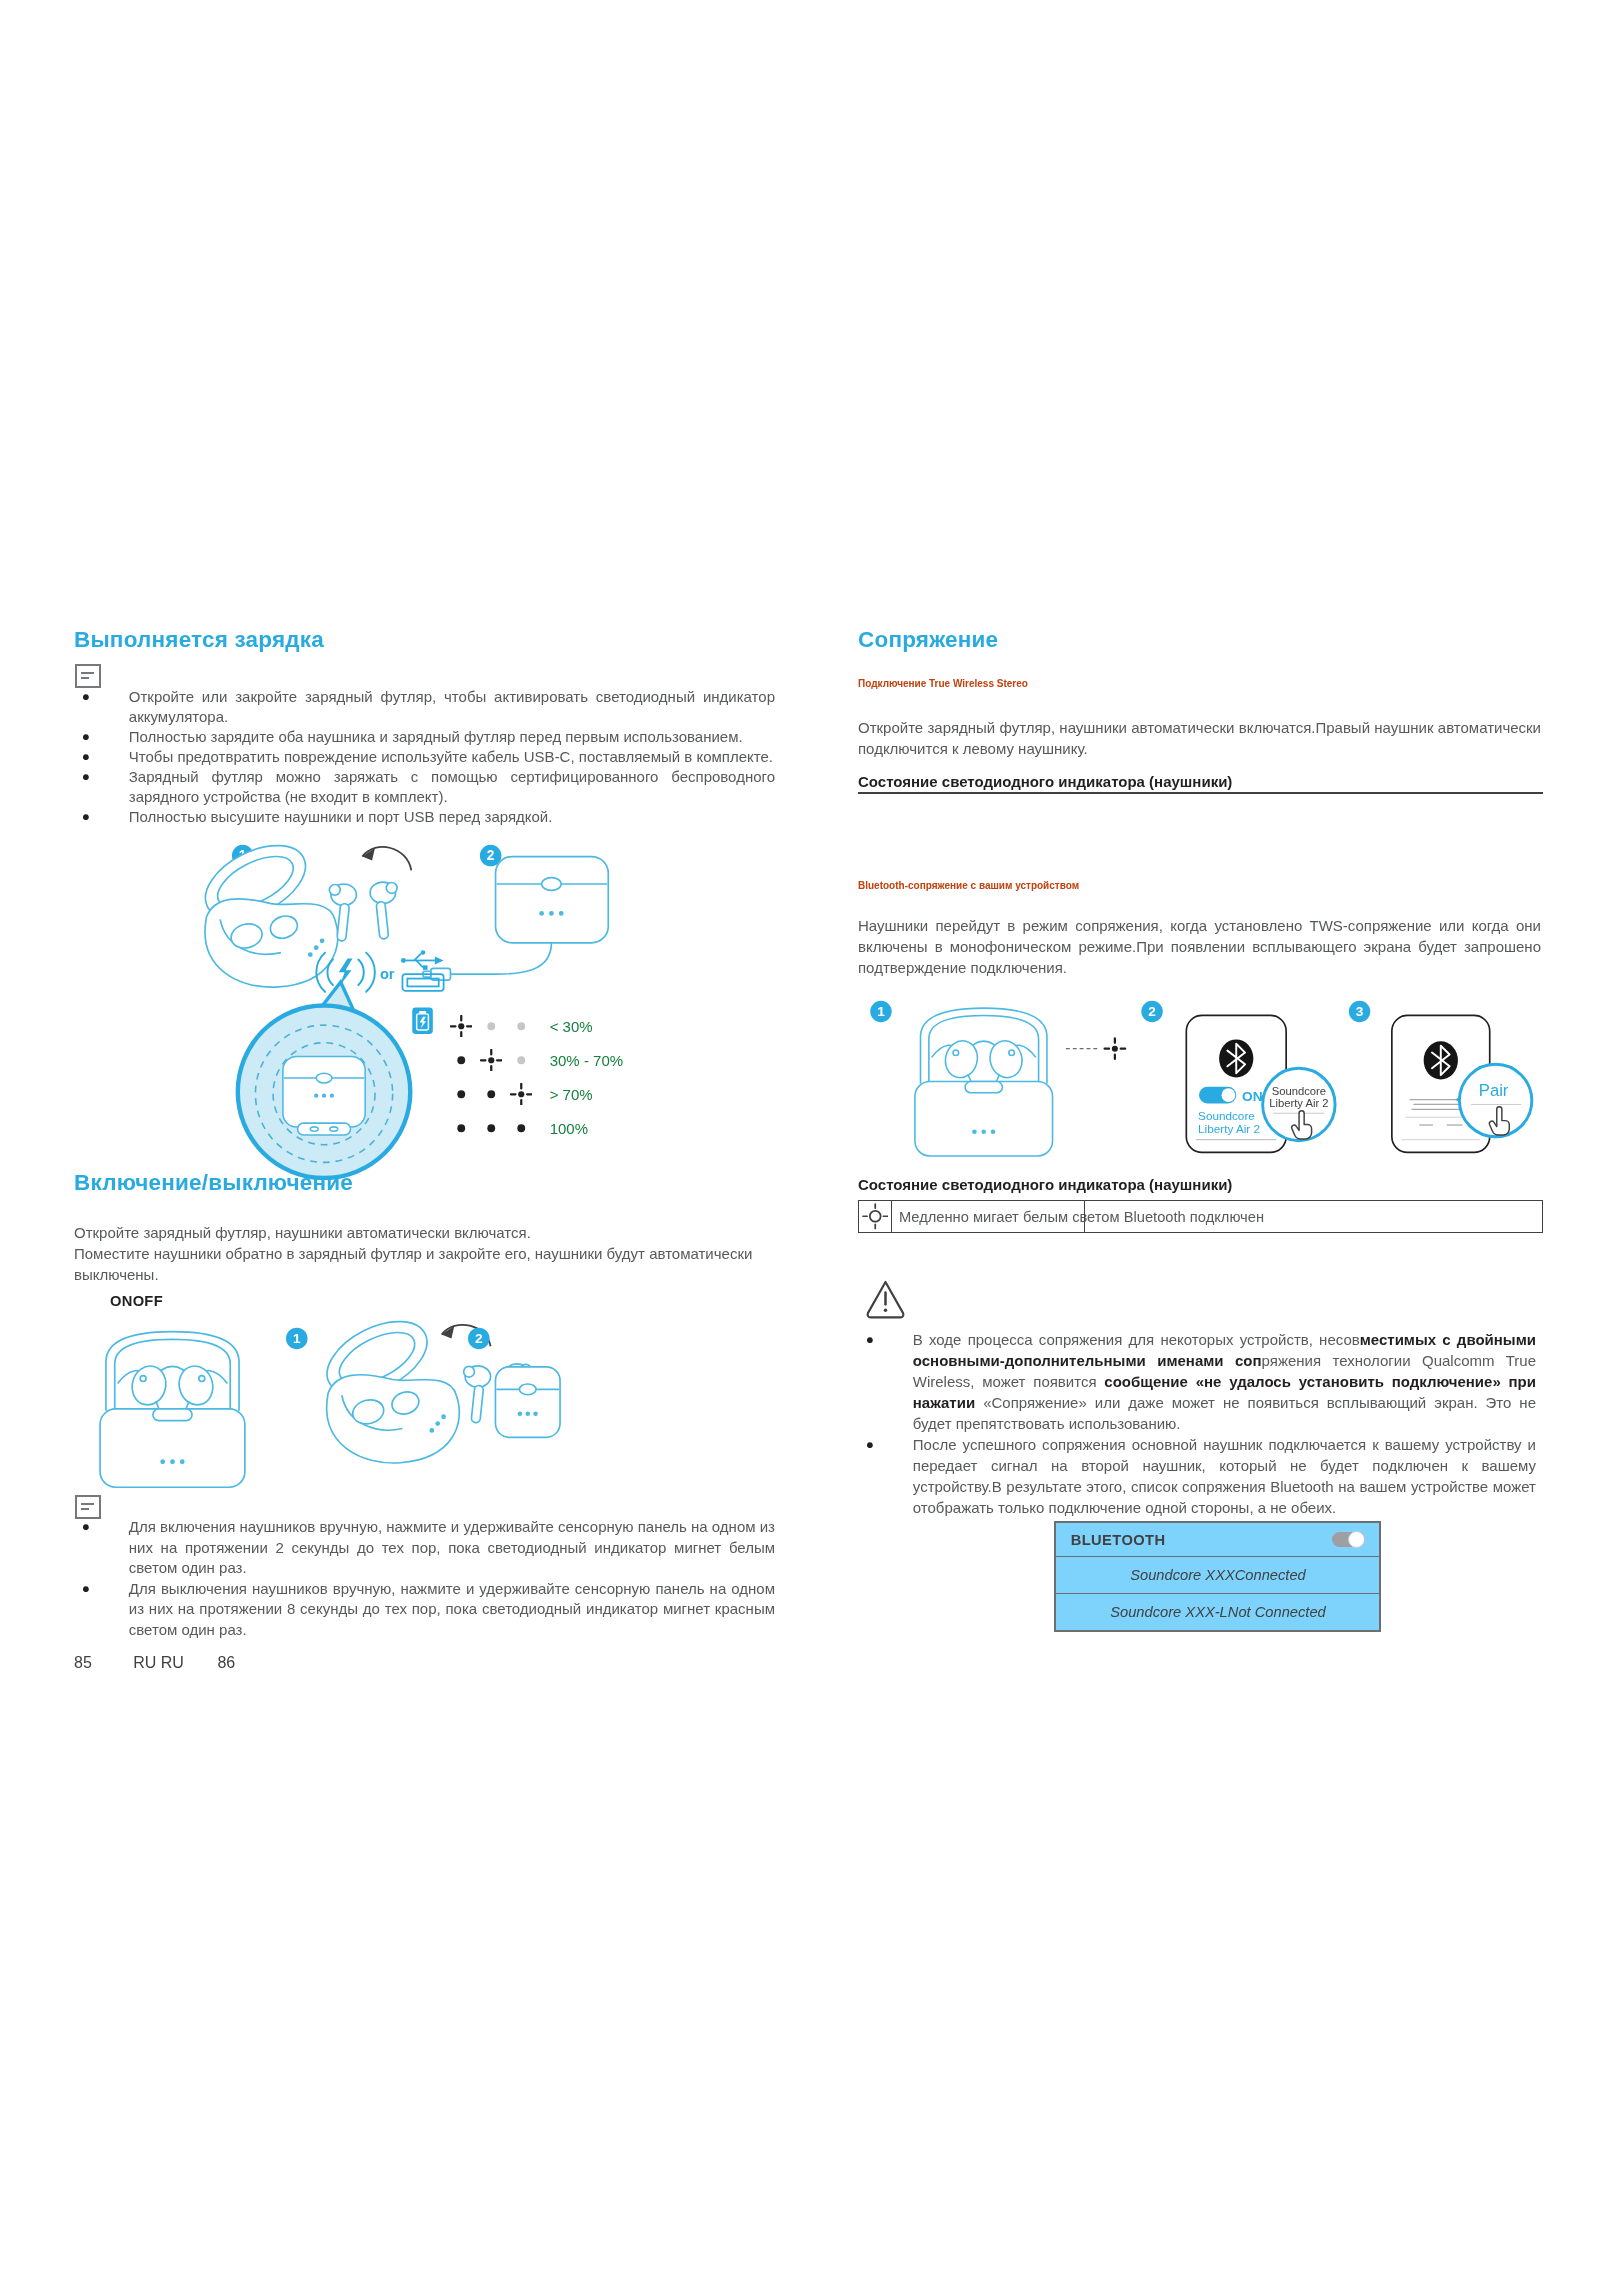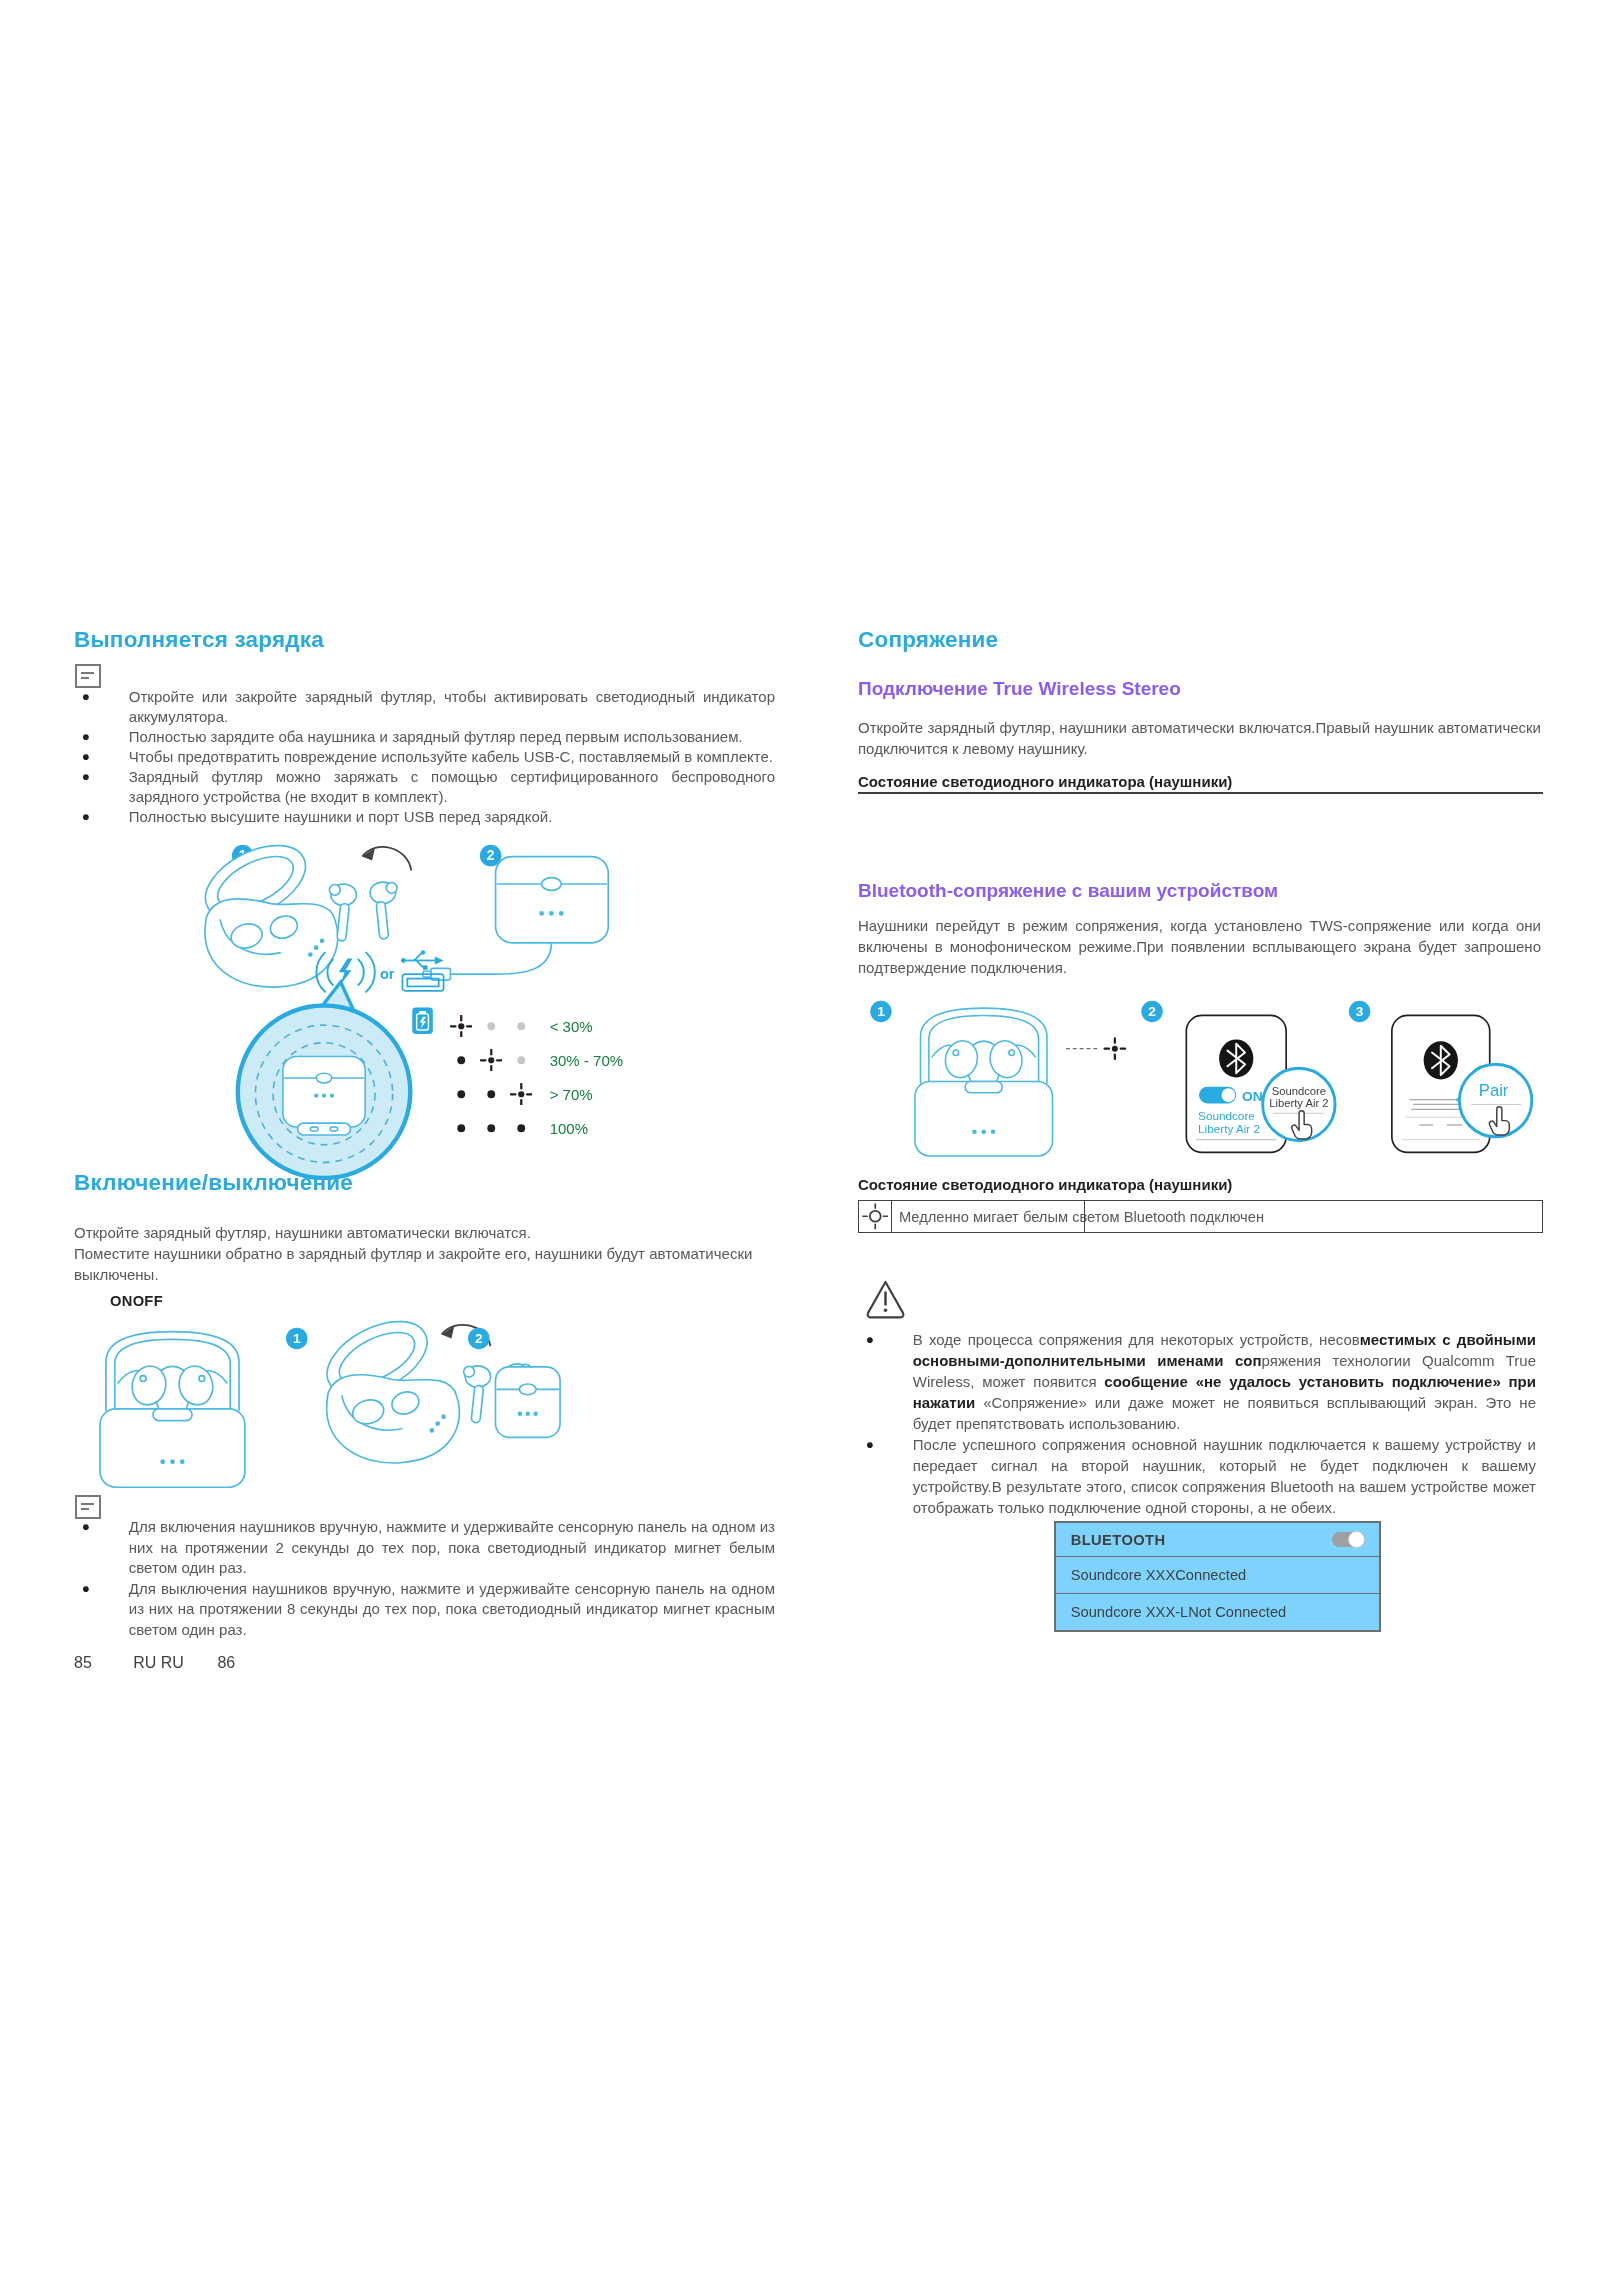--- a/index.html
+++ b/index.html
@@ -2,21 +2,21 @@
 <html><head>
 <meta charset="utf-8">
 <style>
   html,body{margin:0;padding:0;background:#ffffff;}
   body{width:1621px;height:2293px;position:relative;font-family:"Liberation Sans",sans-serif;color:#58595b;}
   .abs{position:absolute;}
   .col{position:absolute;top:627px;}
   .col-left{left:74px;width:701px;}
   .col-right{left:858px;width:686px;}
   .h-blue{position:absolute;color:#29abe2;font-size:22.5px;font-weight:bold;letter-spacing:0.2px;}
-  .h-sub{position:absolute;color:#8b5cf6;font-size:19px;font-weight:bold;}
+  .h-sub{position:absolute;color:#c2410c;font-size:10px;font-weight:bold;}
   .h-tbl{position:absolute;color:#231f20;font-size:15px;font-weight:bold;}
   .para{position:absolute;font-size:15px;line-height:21px;color:#58595b;text-align:justify;}
   .pre{white-space:pre-line;text-align:left;}
   .bullets{position:absolute;font-size:15px;line-height:20px;color:#58595b;}
   .bullet{display:flex;}
   .bullet .dot{width:47px;flex:none;padding-left:7.8px;color:#231f20;font-size:13.7px;}
   .bullet .btxt{flex:1;text-align:justify;}
   .note-icon{position:absolute;width:25.5px;height:23.5px;border:2px solid #77787b;box-sizing:border-box;}
   .note-icon i{position:absolute;height:2px;background:#77787b;}
   .onoff{position:absolute;font-size:14.7px;font-weight:bold;color:#231f20;letter-spacing:0.3px;}
@@ -34,21 +34,21 @@
   .legend-row .lab{margin-left:13.7px;font-size:15px;color:#15803d;}
   
   .wbullets{position:absolute;font-size:15px;line-height:21px;color:#58595b;}
   .wbullets b,.para b{color:#231f20;font-weight:bold;}
   
   .bt-list{position:absolute;border:2px solid #6d6e70;background:#7dd3fc;box-sizing:border-box;}
   .bt-head{display:flex;align-items:center;justify-content:space-between;height:33px;border-bottom:1px solid #6d6e70;padding:0 13.7px 0 14.7px;}
   .bt-head .bt-title{font-size:14.7px;font-weight:bold;color:#414042;letter-spacing:0.4px;}
   .bt-toggle{width:33px;height:15.7px;border-radius:7.8px;background:#9d9fa2;position:relative;}
   .bt-toggle .knob{position:absolute;right:0px;top:-1px;width:17.6px;height:17.6px;border-radius:50%;background:#fff;border:1px solid #c8c9cb;box-sizing:border-box;}
-  .bt-row{display:flex;align-items:center;justify-content:flex-start;height:36px;padding:0 13.7px 0 14.7px;font-size:14.7px;color:#414042;}
+  .bt-row{display:flex;align-items:center;justify-content:center;height:36px;padding:0 13.7px 0 14.7px;font-size:14.7px;color:#414042;font-style:italic;}
   .bt-row + .bt-row{border-top:1px solid #6d6e70;}
   .footer{position:absolute;left:74px;top:1654px;font-size:16px;color:#414042;}
   .footer span{display:inline-block;text-align:right;}
   svg text{font-family:"Liberation Sans",sans-serif;}
 </style>
 </head>
 <body>
 
 <svg width="0" height="0" style="position:absolute" aria-hidden="true">
   <defs>

